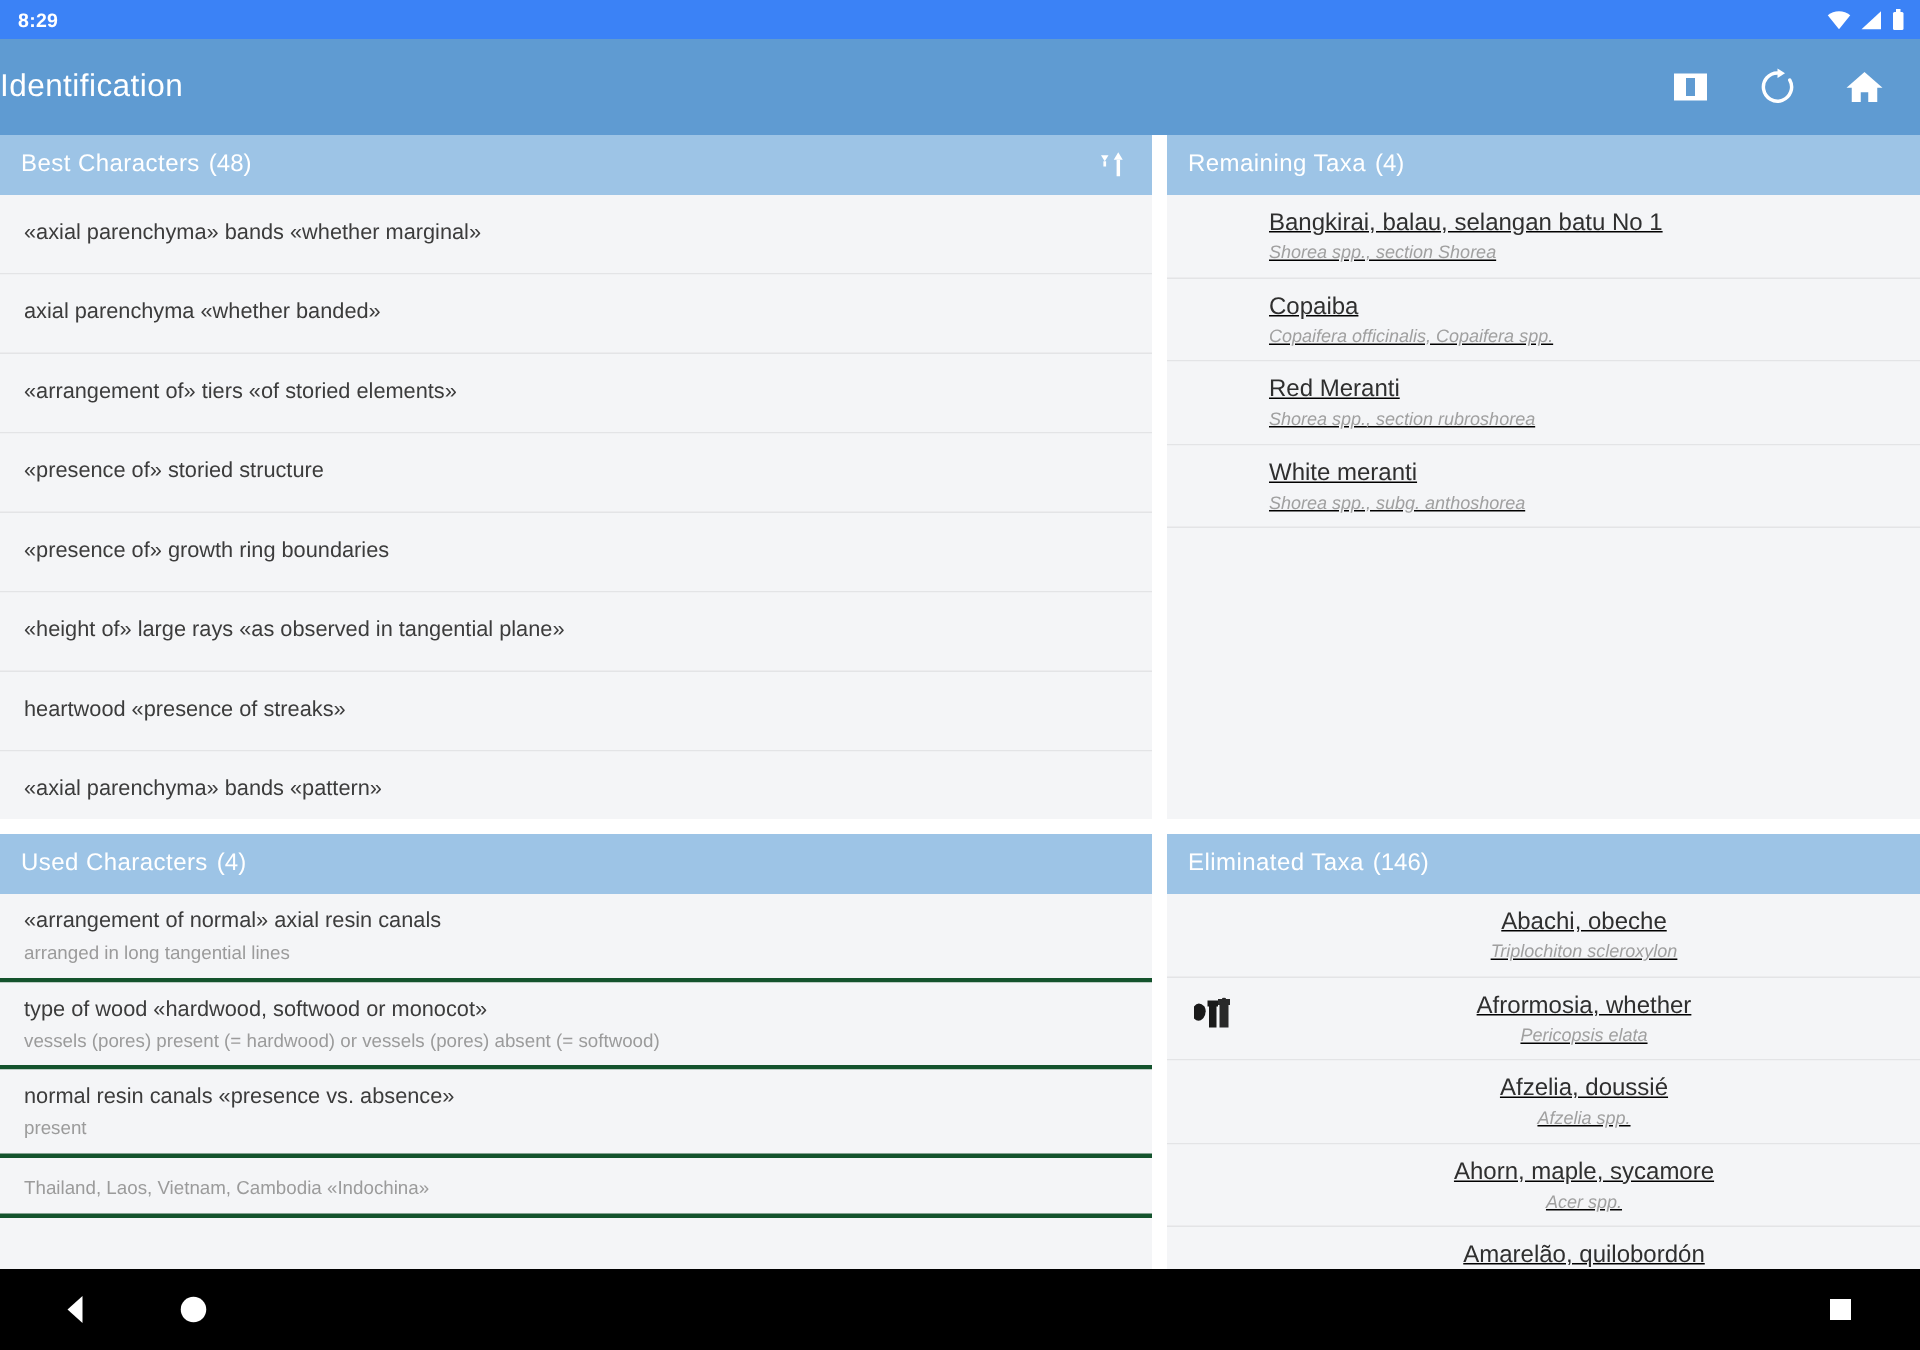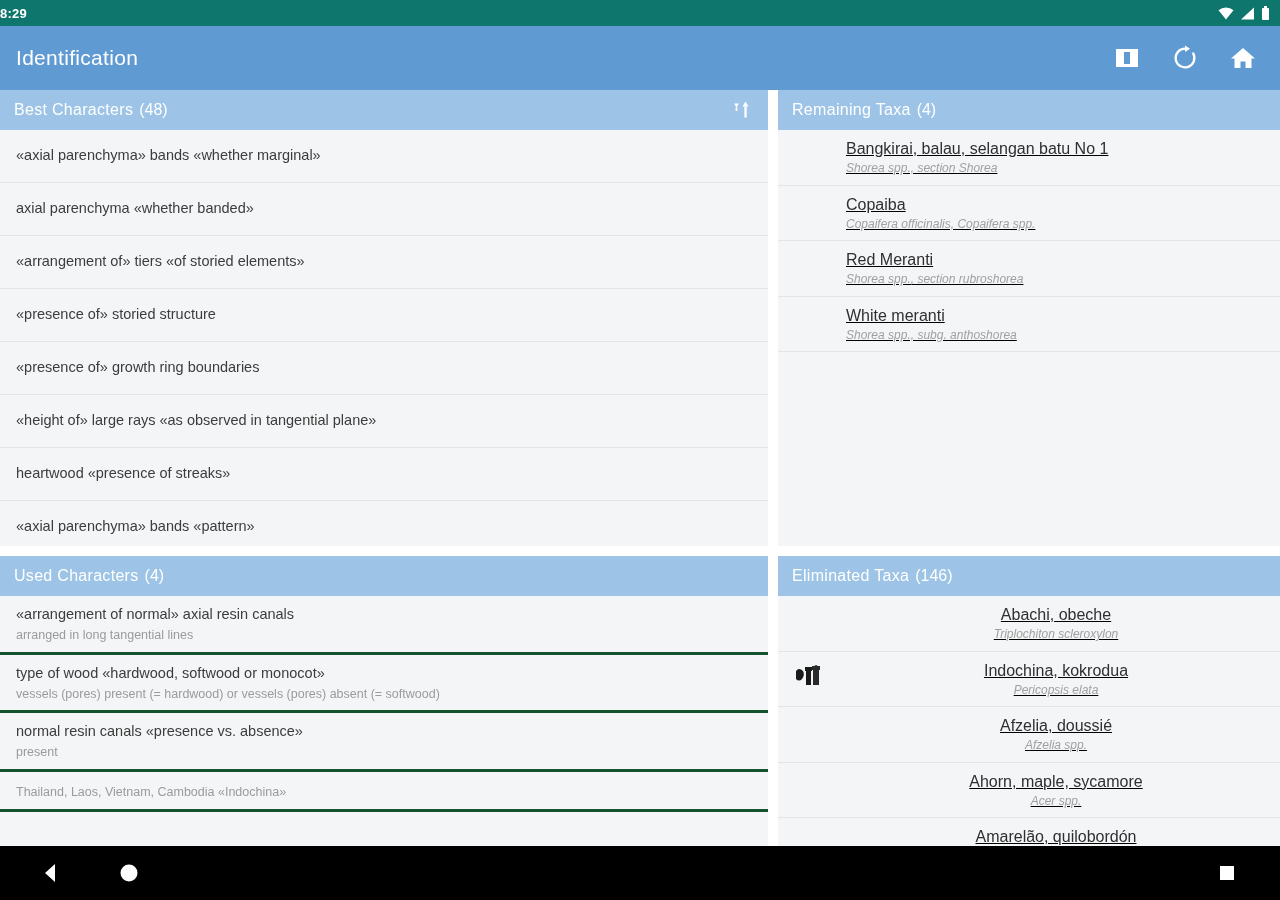--- a/index.html
+++ b/index.html
@@ -6,33 +6,33 @@
   html, body {
     width: 1280px; height: 900px;
     background: #ffffff;
     font-family: "Liberation Sans", sans-serif;
     overflow: hidden;
   }
   .screen { position: relative; width: 1280px; height: 900px; background:#ffffff; }
 
   
   .statusbar {
-    height: 26px; background: #0f766e;
+    height: 26px; background: #3b82f6;
     display: flex; align-items: center;
-    padding: 0 10px 0 0; color: #ffffff;
+    padding: 0 10px 0 12px; color: #ffffff;
   }
   .status-clock { font-size: 13px; font-weight: bold; letter-spacing: .2px; }
   .status-right { margin-left: auto; display: flex; align-items: center; gap: 6px; }
   .sig-wifi, .sig-bars, .sig-batt { display: block; }
 
   
   .appbar {
     height: 64px; background: #5f9bd2;
     display: flex; align-items: center;
-    padding: 0 22px 0 16px;
+    padding: 0 22px 0 0;
   }
   .app-title { color: #ffffff; font-size: 21px; letter-spacing: .3px; }
   .appbar-actions { margin-left: auto; display: flex; align-items: center; gap: 28px; }
   .act { width: 30px; height: 30px; display: flex; align-items: center; justify-content: center; cursor: pointer; }
 
   
   .grid {
     position: absolute; top: 90px; left: 0;
     width: 1280px; height: 820px;
     display: grid;
@@ -280,21 +280,21 @@
               <rect x="0" y="2" width="44" height="20" fill="#f4f5f7"></rect>
               <path d="M3 6 q3 -4 7 0 q2 4 -1 8 q-3 3 -6 0" fill="#1a1a1a"></path>
               <rect x="13" y="4" width="5" height="16" fill="#1a1a1a"></rect>
               <rect x="12" y="2" width="7" height="4" fill="#1a1a1a"></rect>
               <rect x="20" y="4" width="6" height="16" fill="#2a2a2a"></rect>
               <rect x="19" y="1" width="8" height="4" fill="#2a2a2a"></rect>
               <circle cx="23" cy="1.5" r="1.5" fill="#2a2a2a"></circle>
             </svg>
           </span>
           <span class="taxon-text">
-            <span class="taxon-name">Indochina, kokrodua</span>
+            <span class="taxon-name">Afrormosia, whether</span>
             <span class="taxon-sci" style="display:block">Pericopsis elata</span>
           </span>
         </div>
         <div class="taxon-row">
           <span class="taxon-thumb empty"></span>
           <span class="taxon-text">
             <span class="taxon-name">Afzelia, doussié</span>
             <span class="taxon-sci" style="display:block">Afzelia spp.</span>
           </span>
         </div>

